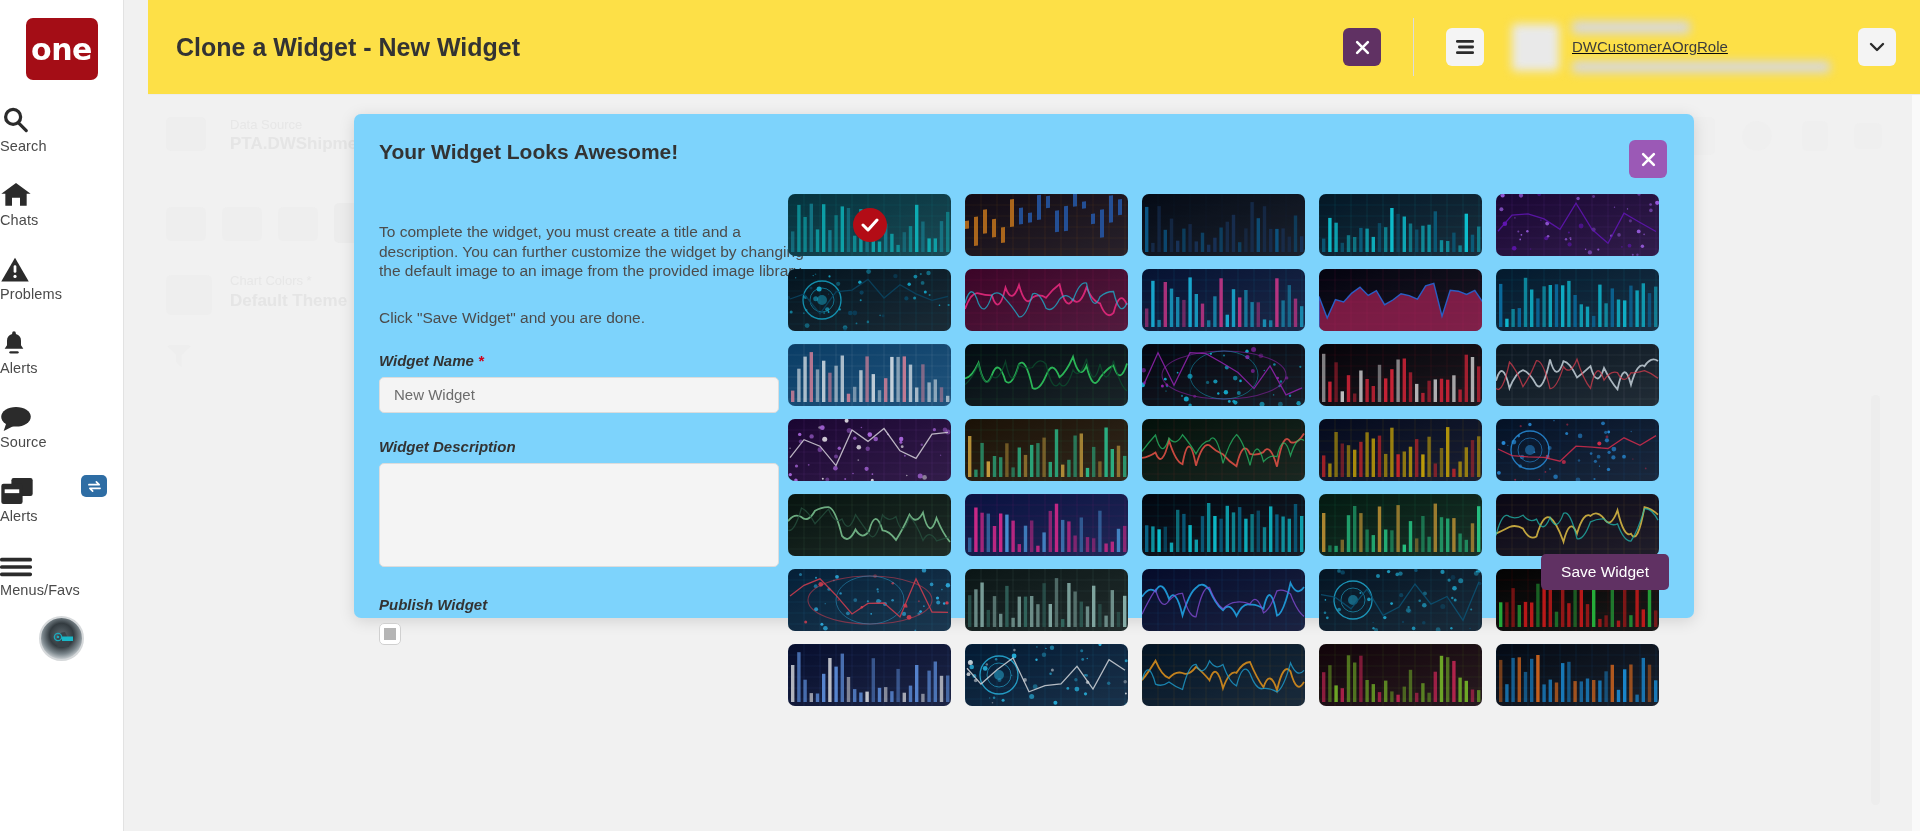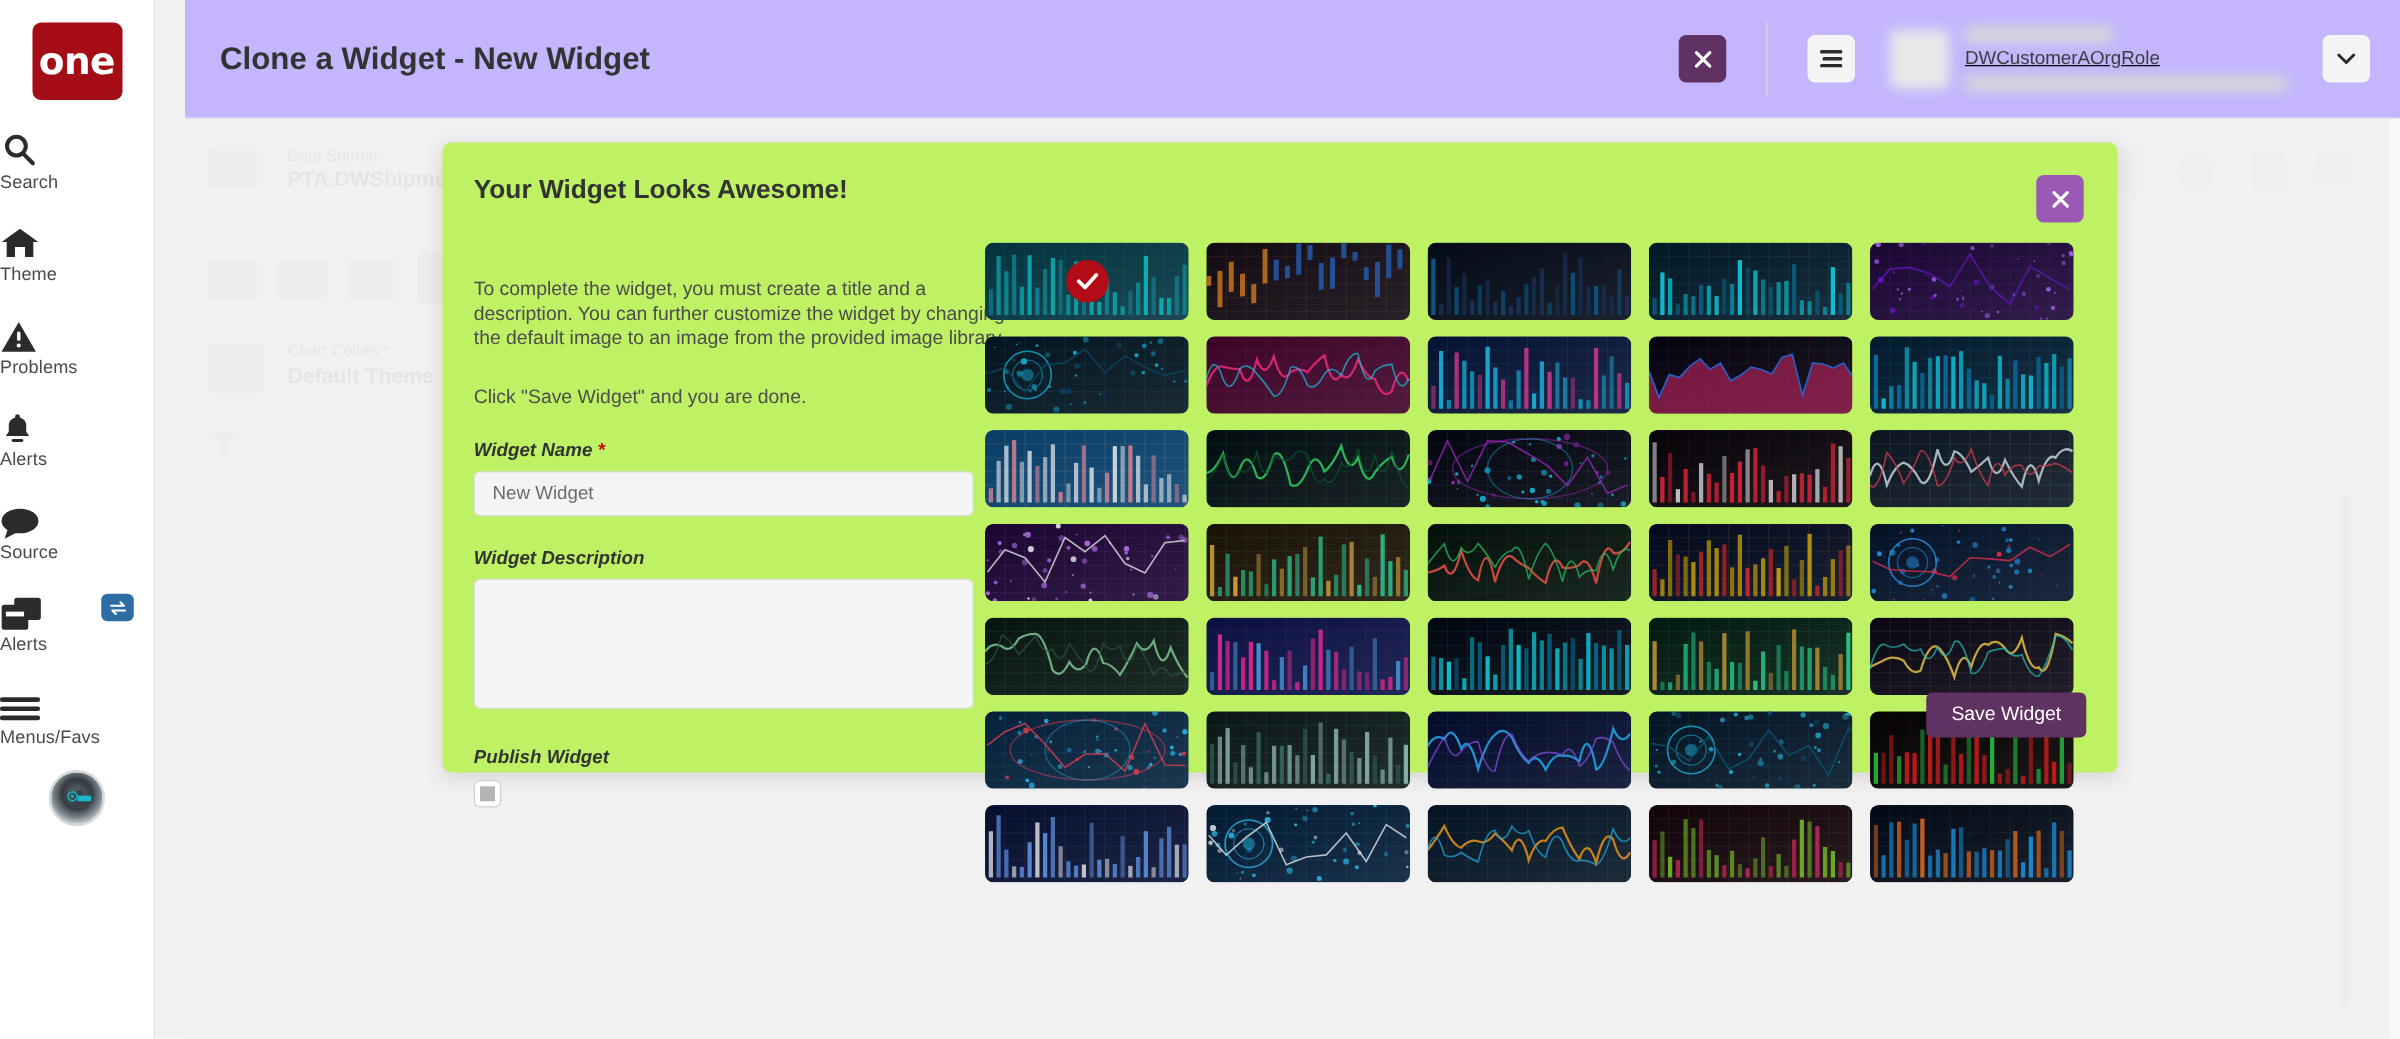--- a/index.html
+++ b/index.html
@@ -38,21 +38,21 @@
   .avatar {
     width: 45px; height: 45px; border-radius: 50%; margin-top: 18px;
     background: radial-gradient(circle at 50% 42%, #5f6a70 0%, #333b40 38%, #7b868c 60%, #cfd4d7 78%, #eef1f2 100%);
     border: 2px solid #d6d9db; display:flex; align-items:center; justify-content:center;
     overflow: hidden; position: relative;
   }
 
   
   .header {
     position: absolute; left: 148px; top: 0; right: 0; height: 95px;
-    background: #c4b5fd; display: flex; align-items: center; z-index: 30;
+    background: #fde047; display: flex; align-items: center; z-index: 30;
     border-bottom: 1px solid #ececec;
   }
   .header-title { font-size: 25px; font-weight: 700; color: #333; margin-left: 28px; }
   .header-right { margin-left: auto; display: flex; align-items: center; height: 100%; text-decoration: underline; }
   .btn-close-top {
     width: 38px; height: 38px; background: #603163; border-radius: 6px;
     display: flex; align-items: center; justify-content: center; cursor: pointer;
   }
   .hdr-divider { width: 1px; height: 58px; background: #dcdcdc; margin: 0 32px; }
   .btn-hamburger {
@@ -84,21 +84,21 @@
   .bg-scrollbar { position: absolute; right: 40px; top: 300px; width: 9px; height: 410px; background: #e4e4e4; border-radius: 5px; }
   .bg-save-as {
     position: absolute; right: 72px; bottom: 78px; width: 165px; height: 38px;
     background: #ebebeb; border-radius: 5px; display:flex; align-items:center; justify-content:center;
     color: #dcdcdc; font-size: 16px;
   }
 
   
   .modal {
     position: absolute; left: 354px; top: 114px; width: 1340px; height: 504px;
-    background: #bef264; border-radius: 7px;
+    background: #7dd3fc; border-radius: 7px;
     box-shadow: 0 3px 16px rgba(0,0,0,.13); z-index: 50;
   }
   .modal-close {
     position: absolute; right: 27px; top: 26px; width: 38px; height: 38px;
     background: #9b59b6; border-radius: 6px; display: flex;
     align-items: center; justify-content: center; cursor: pointer;
   }
   .modal-left { position: absolute; left: 25px; top: 26px; width: 430px; }
   .modal-h1 { font-size: 21px; font-weight: 700; color: #333; }
   .modal-p { font-size: 15.5px; color: #4c4c4c; line-height: 19.5px; margin-top: 58px; }
@@ -189,21 +189,21 @@
       </span>
       <span class="lbl">Search</span>
     </div>
 
     <div class="nav-item">
       <span class="ico">
         <svg width="32" height="28" viewBox="0 0 24 20" fill="#2b2b2b">
             <path d="M12 1 1 9h3v9h5v-6h6v6h5V9h3z"></path>
           </svg>
       </span>
-      <span class="lbl">Theme</span>
+      <span class="lbl">Chats</span>
     </div>
 
     <div class="nav-item">
       <span class="ico">
         <svg width="30" height="27" viewBox="0 0 24 21" fill="#2b2b2b">
             <path d="M12 1 23 20H1z"></path>
             <rect x="10.9" y="7" width="2.2" height="6" fill="#fff" rx="1"></rect>
             <circle cx="12" cy="16" r="1.3" fill="#fff"></circle>
           </svg>
       </span>

